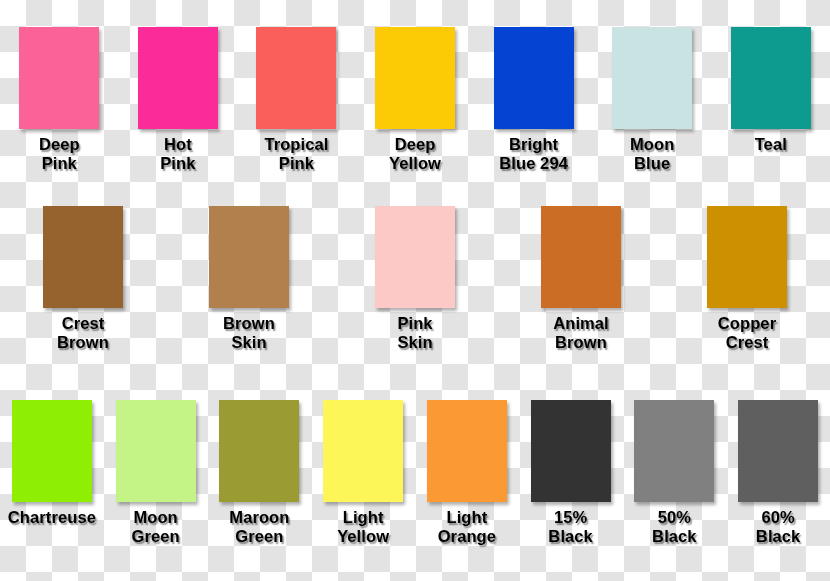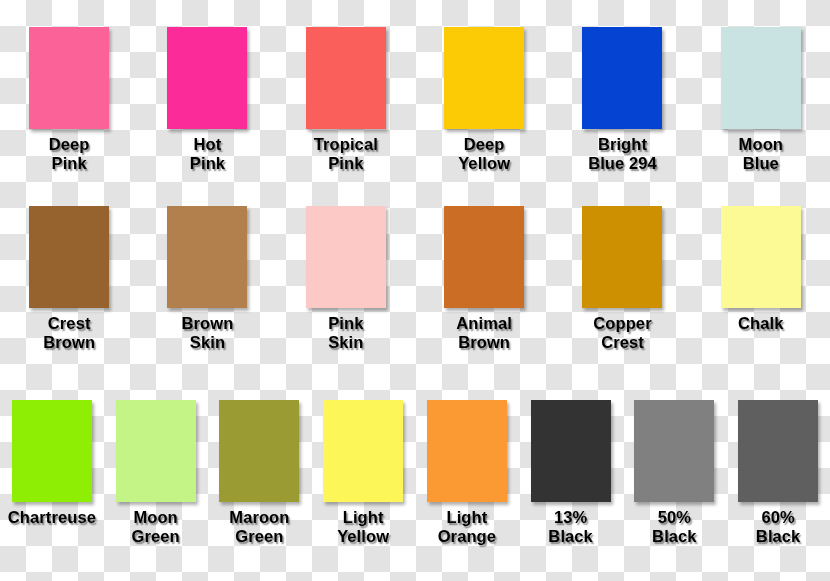--- a/index.html
+++ b/index.html
@@ -124,20 +124,26 @@
         <div class="swatch-label">Bright
 Blue 294</div>
       </div>
       <div class="swatch-cell">
         <div class="swatch-chip-wrap">
           <div class="swatch-chip" style="background-color: rgb(201, 227, 227);"></div>
         </div>
         <div class="swatch-label">Moon
 Blue</div>
       </div>
+      <div class="swatch-cell">
+        <div class="swatch-chip-wrap">
+          <div class="swatch-chip" style="background-color: rgb(13, 155, 144);"></div>
+        </div>
+        <div class="swatch-label">Teal</div>
+      </div>
     </div>
 
     <div class="swatch-row row-2">
       <div class="swatch-cell">
         <div class="swatch-chip-wrap">
           <div class="swatch-chip" style="background-color: rgb(150, 99, 47);"></div>
         </div>
         <div class="swatch-label">Crest
 Brown</div>
       </div>
@@ -162,26 +168,20 @@
         <div class="swatch-label">Animal
 Brown</div>
       </div>
       <div class="swatch-cell">
         <div class="swatch-chip-wrap">
           <div class="swatch-chip" style="background-color: rgb(204, 144, 0);"></div>
         </div>
         <div class="swatch-label">Copper
 Crest</div>
       </div>
-      <div class="swatch-cell">
-        <div class="swatch-chip-wrap">
-          <div class="swatch-chip" style="background-color: rgb(252, 250, 148);"></div>
-        </div>
-        <div class="swatch-label">Chalk</div>
-      </div>
     </div>
 
     <div class="swatch-row row-3">
       <div class="swatch-cell">
         <div class="swatch-chip-wrap">
           <div class="swatch-chip" style="background-color: rgb(142, 239, 5);"></div>
         </div>
         <div class="swatch-label">Chartreuse</div>
       </div>
       <div class="swatch-cell">
@@ -209,21 +209,21 @@
         <div class="swatch-chip-wrap">
           <div class="swatch-chip" style="background-color: rgb(251, 153, 50);"></div>
         </div>
         <div class="swatch-label">Light
 Orange</div>
       </div>
       <div class="swatch-cell">
         <div class="swatch-chip-wrap">
           <div class="swatch-chip" style="background-color: rgb(51, 51, 51);"></div>
         </div>
-        <div class="swatch-label">13%
+        <div class="swatch-label">15%
 Black</div>
       </div>
       <div class="swatch-cell">
         <div class="swatch-chip-wrap">
           <div class="swatch-chip" style="background-color: rgb(128, 128, 128);"></div>
         </div>
         <div class="swatch-label">50%
 Black</div>
       </div>
       <div class="swatch-cell">

